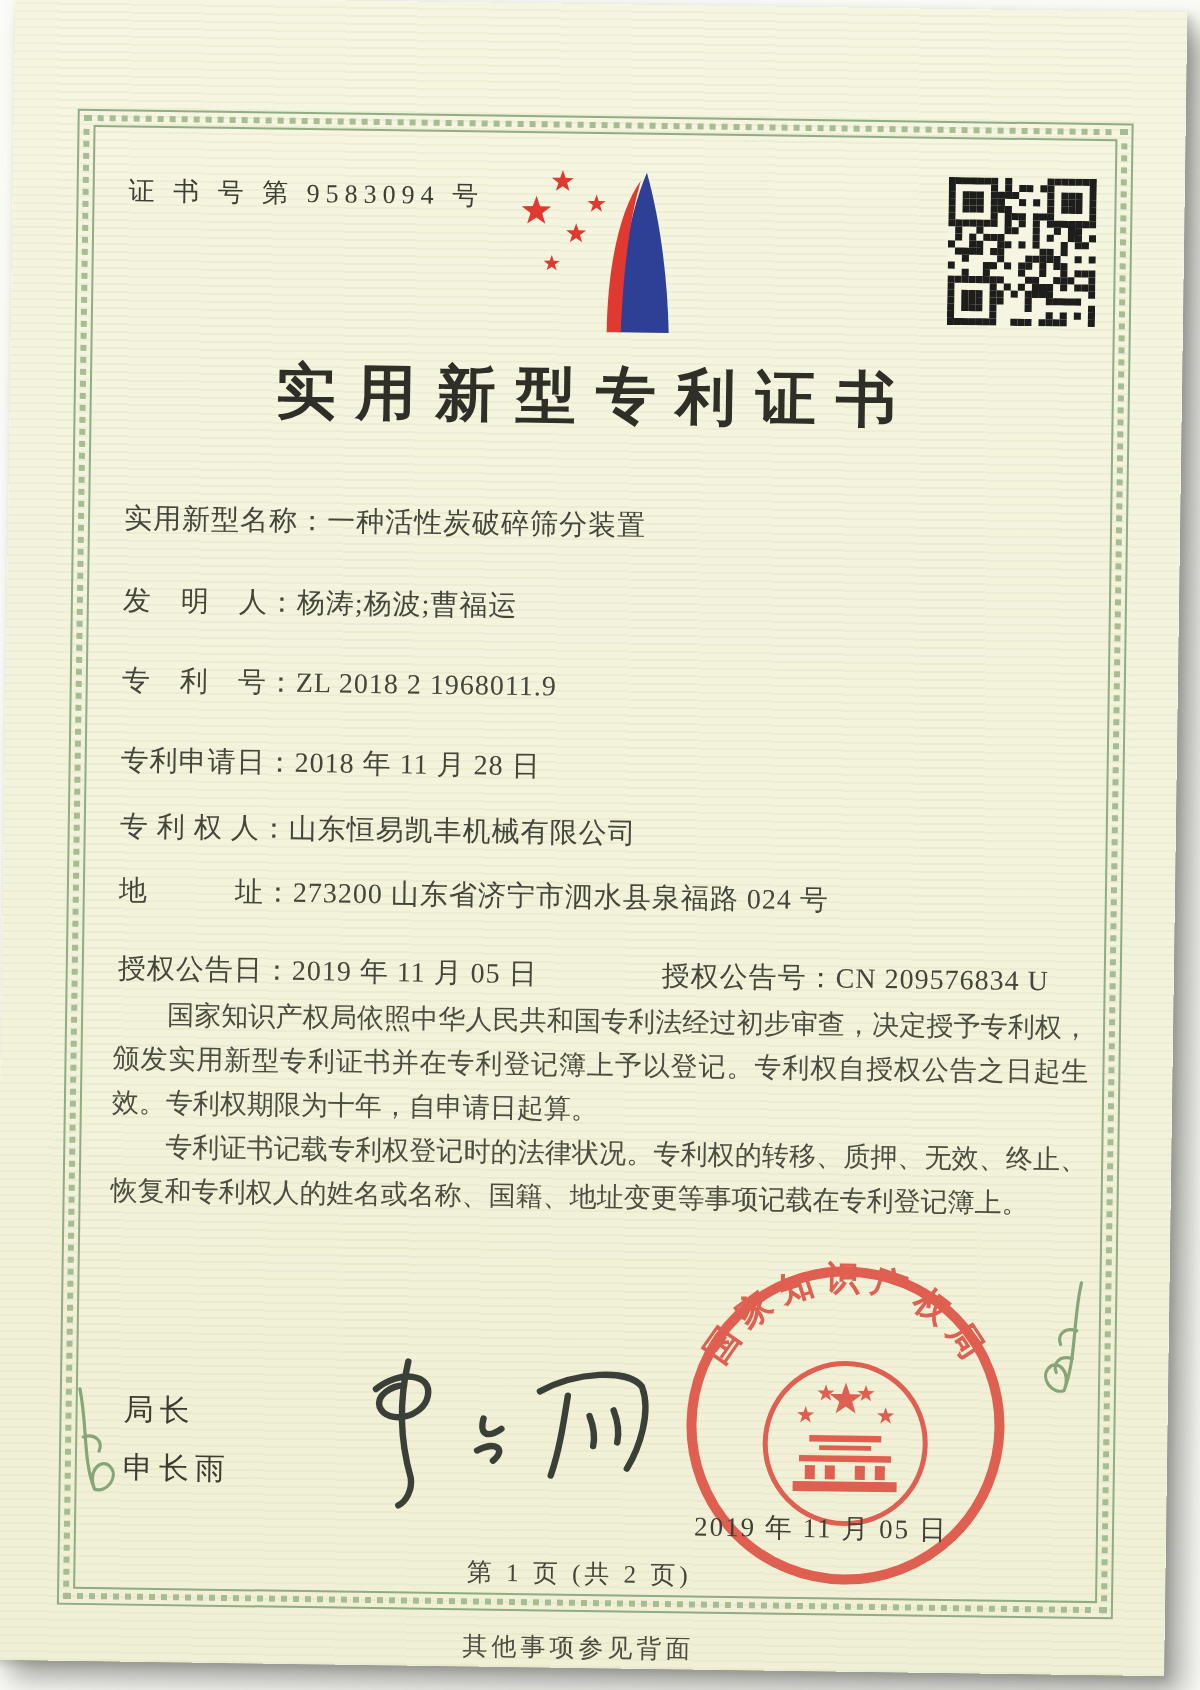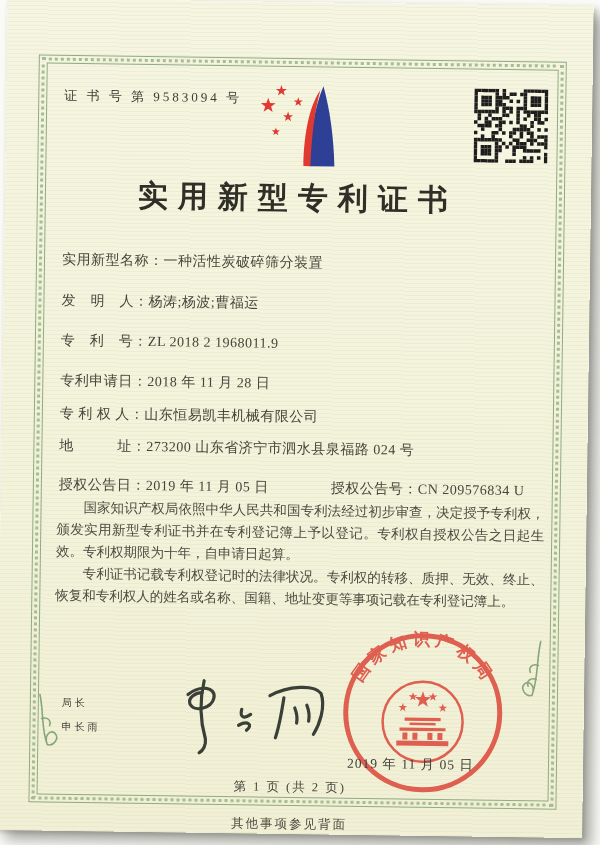--- a/index.html
+++ b/index.html
@@ -21,21 +21,21 @@
   .logo{position:absolute;left:240px;top:78px;width:120px;height:95px;}
   .qr{position:absolute;left:468px;top:84px;width:74px;height:74px;}
   .title{position:absolute;left:0;top:176px;width:100%;text-align:center;
     font-size:30px;font-weight:700;letter-spacing:10px;color:#2f2f28;}
   .frow{position:absolute;left:58px;right:40px;font-size:14px;color:#45453b;letter-spacing:.5px;white-space:nowrap;}
   .frow .lab{display:inline-block;}
   .grant2{position:absolute;left:272px;top:0;}
   .bodytxt{position:absolute;left:56px;top:498px;width:488px;font-size:13.5px;
     line-height:22px;color:#4c4c41;text-align:justify;}
   .bodytxt p{margin:0;text-indent:2em;}
-  .sig-block{position:absolute;left:64px;top:697px;font-size:10px;letter-spacing:3px;color:#3c3c33;}
+  .sig-block{position:absolute;left:64px;top:697px;font-size:15px;letter-spacing:3px;color:#3c3c33;}
   .sig-block div{margin-bottom:10px;}
   .signature{position:absolute;left:168px;top:664px;width:190px;height:104px;}
   .seal{position:absolute;left:342px;top:626px;width:166px;height:166px;}
   .seal-arc{font-size:17px;font-weight:700;letter-spacing:5px;fill:#dc4a3e;
     font-family:"Liberation Serif","DejaVu Serif",serif;}
   .seal-date{position:absolute;left:350px;top:752px;width:160px;font-size:13.5px;
     letter-spacing:1px;color:#3f3f38;}
   .pageinfo{position:absolute;left:0;top:777px;width:100%;text-align:center;
     font-size:12.5px;letter-spacing:2px;color:#45453b;}
   .backnote{position:absolute;left:0;top:814px;width:100%;text-align:center;

